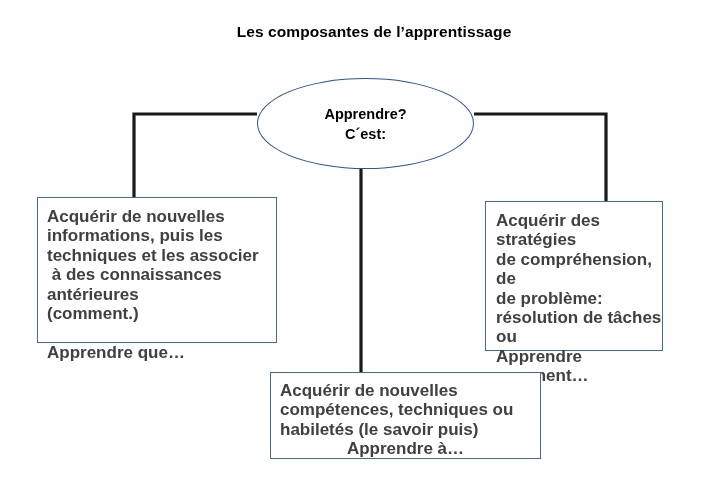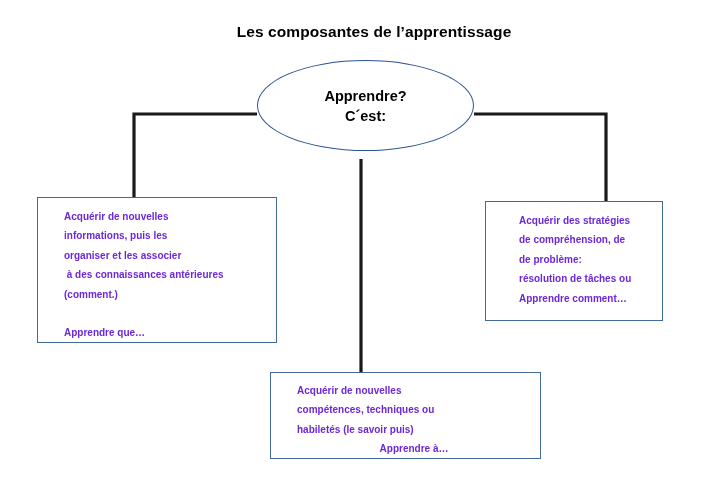--- a/index.html
+++ b/index.html
@@ -38,21 +38,21 @@
     font-size: 15.5px;
     font-weight: bold;
     letter-spacing: 0.1px;
     line-height: 20px;
     color: #000000;
     padding-left: 13px;
   }
   .central-node {
     position: absolute;
     left: 257px;
-    top: 60px;
+    top: 78px;
     width: 217px;
     height: 91px;
     border: 1.6px solid #2f5496;
     border-radius: 50%;
     background: #ffffff;
     box-sizing: border-box;
     display: flex;
     flex-direction: column;
     align-items: center;
     justify-content: center;
@@ -67,40 +67,39 @@
     white-space: nowrap;
   }
   .node-box {
     position: absolute;
     border: 1.5px solid #41699b;
     background: #ffffff;
     box-sizing: border-box;
     z-index: 3;
   }
   .node-box .txt {
-    font-size: 10px;
+    font-size: 17px;
     font-weight: bold;
     line-height: 19.4px;
-    color: #6d28d9;
+    color: #404040;
     white-space: pre-wrap;
-    margin-left: 17px;
   }
   #box-left {
     left: 37px;
     top: 197px;
     width: 240px;
     height: 146px;
     padding: 9px 0 0 9px;
   }
   #box-right {
     left: 485px;
     top: 201px;
     width: 178px;
-    height: 120px;
-    padding: 9px 0 0 16px;
+    height: 150px;
+    padding: 9px 0 0 10px;
   }
   #box-bottom {
     left: 270px;
     top: 372px;
     width: 271px;
     height: 87px;
     padding: 8px 9px 0 9px;
   }
   .italic-line {
   }
@@ -127,21 +126,21 @@
   </svg>
 
   <div class="central-node">
     <span class="line">Apprendre?</span>
     <span class="line">C´est:</span>
   </div>
 
   <div class="node-box" id="box-left">
     <div class="txt">Acquérir de nouvelles</div>
     <div class="txt">informations, puis les</div>
-    <div class="txt">organiser et les associer</div>
+    <div class="txt">techniques et les associer</div>
     <div class="txt"> à des connaissances antérieures</div>
     <div class="txt">(comment.)</div>
     <span class="spacer-line"></span>
     <div class="txt">Apprendre que…</div>
   </div>
 
   <div class="node-box" id="box-right">
     <div class="txt">Acquérir des stratégies</div>
     <div class="txt">de compréhension, de</div>
     <div class="txt">de problème:</div>

